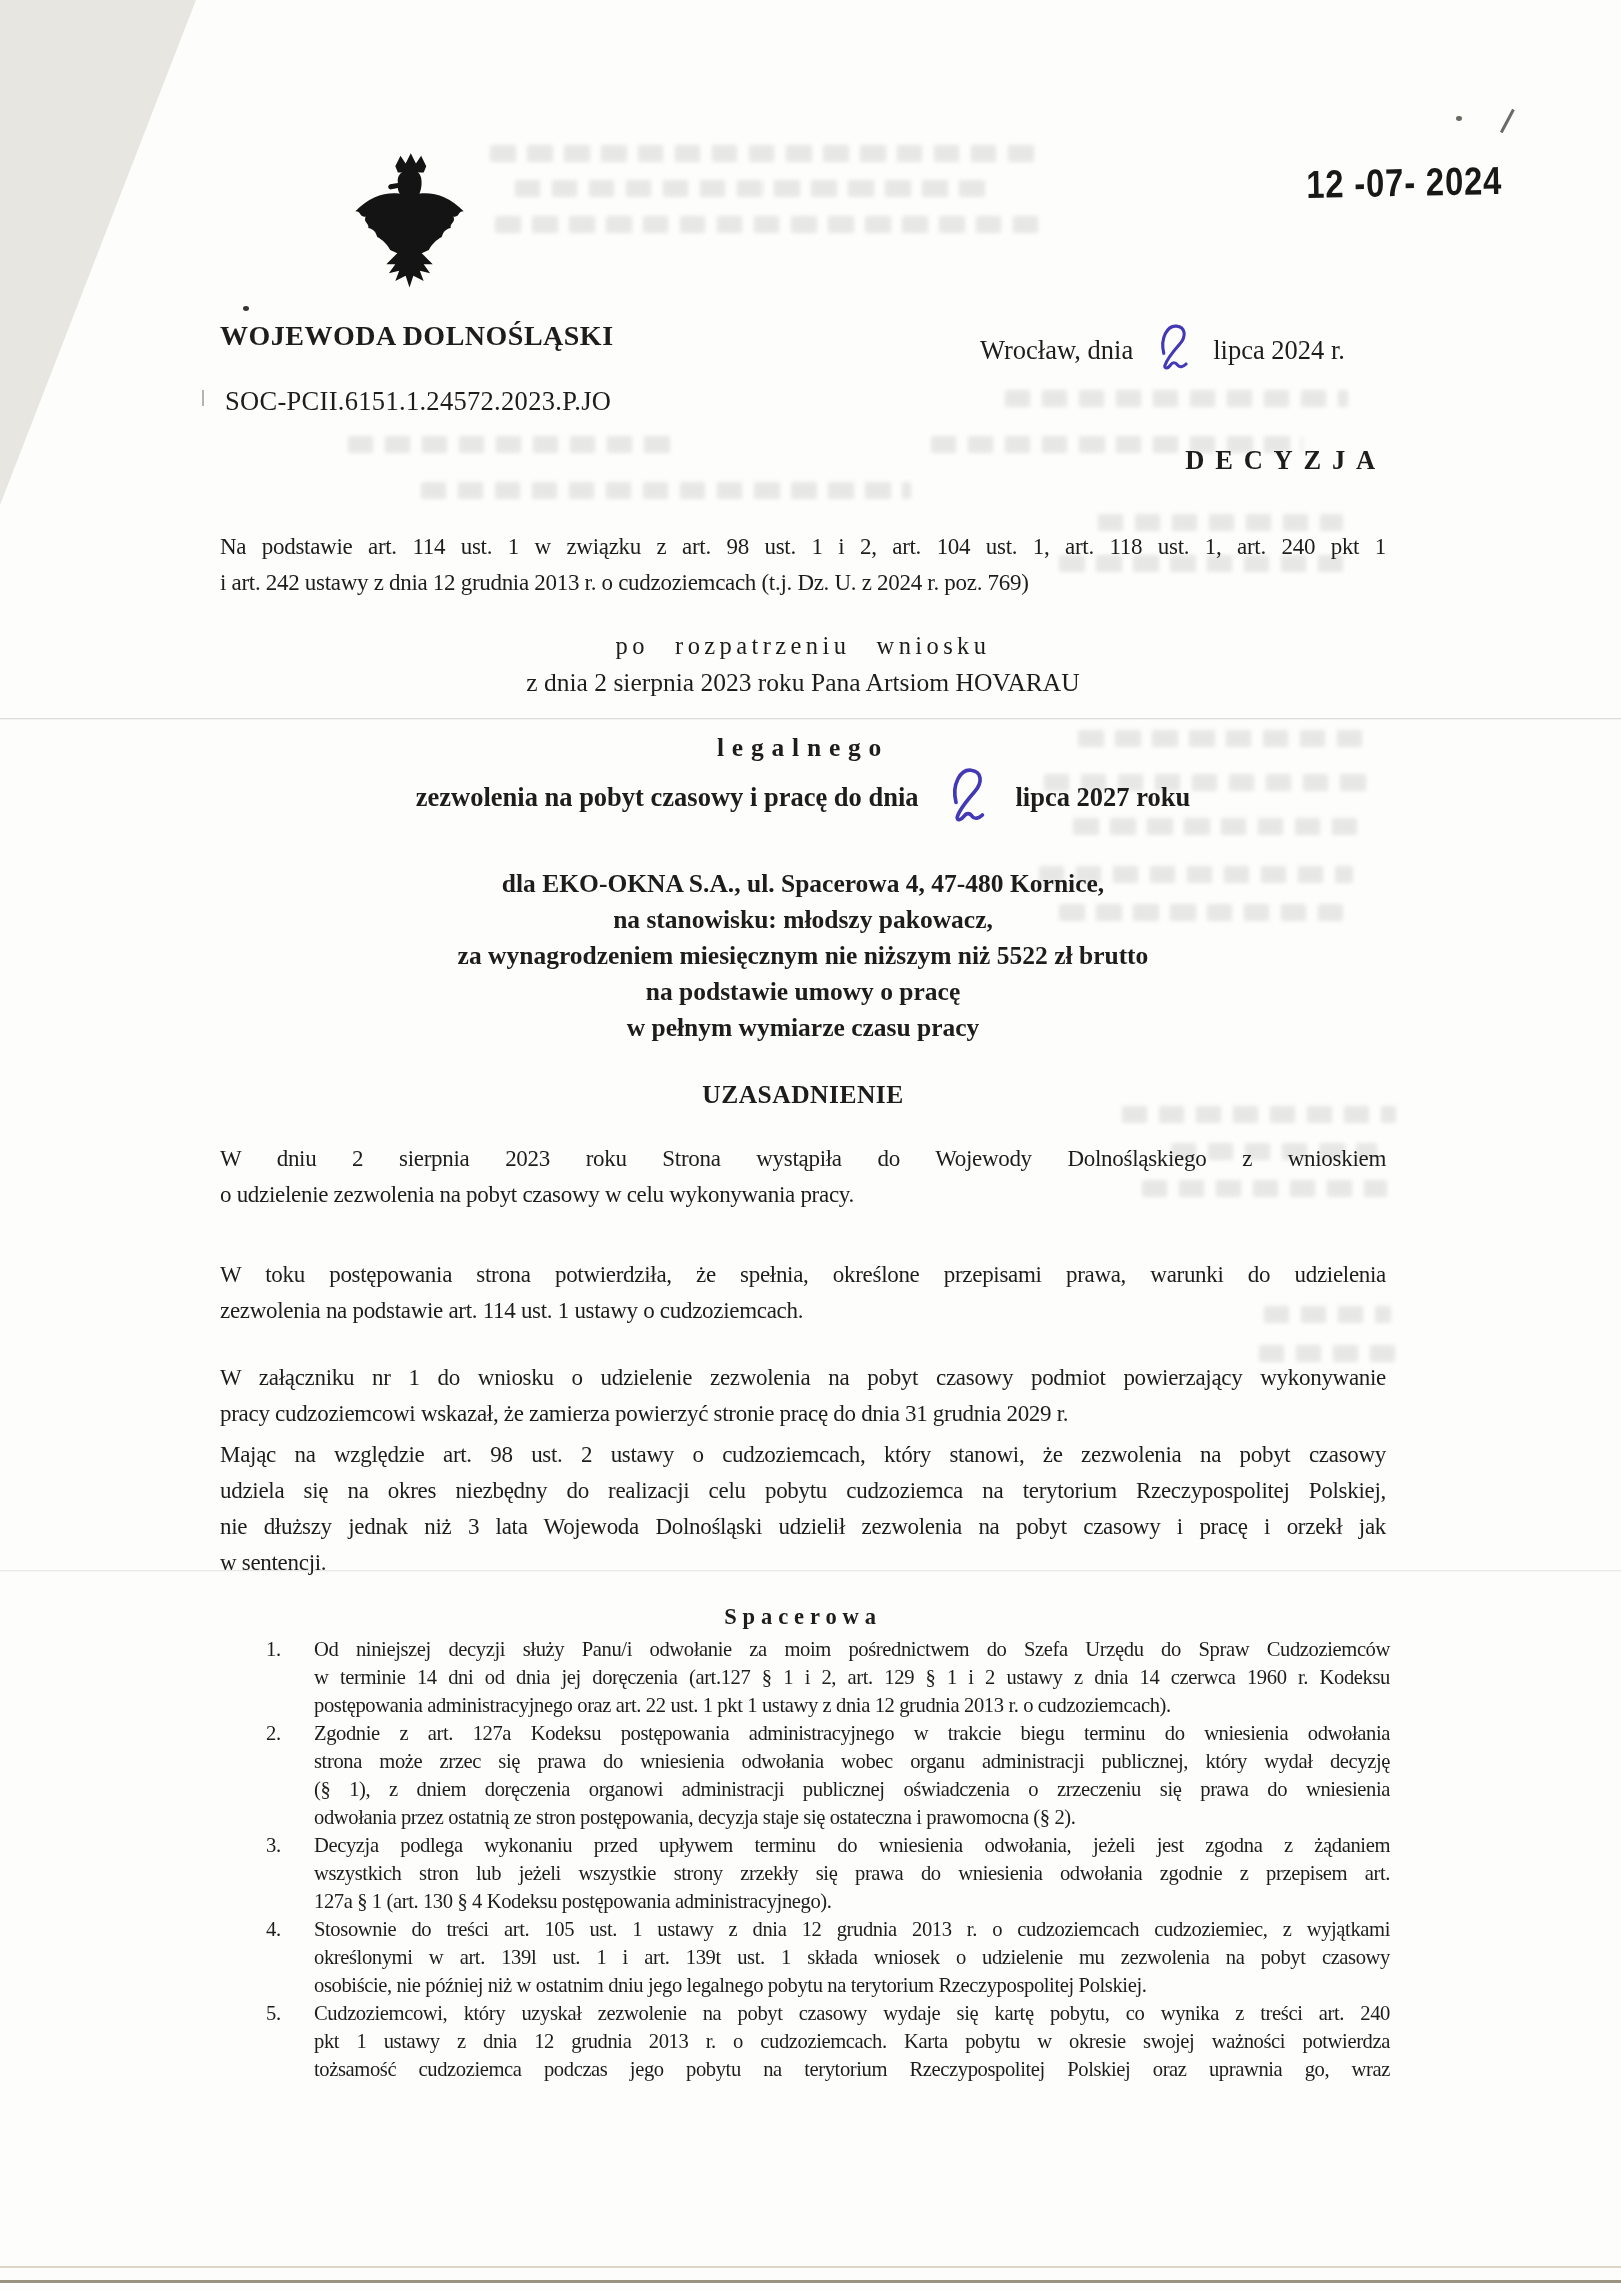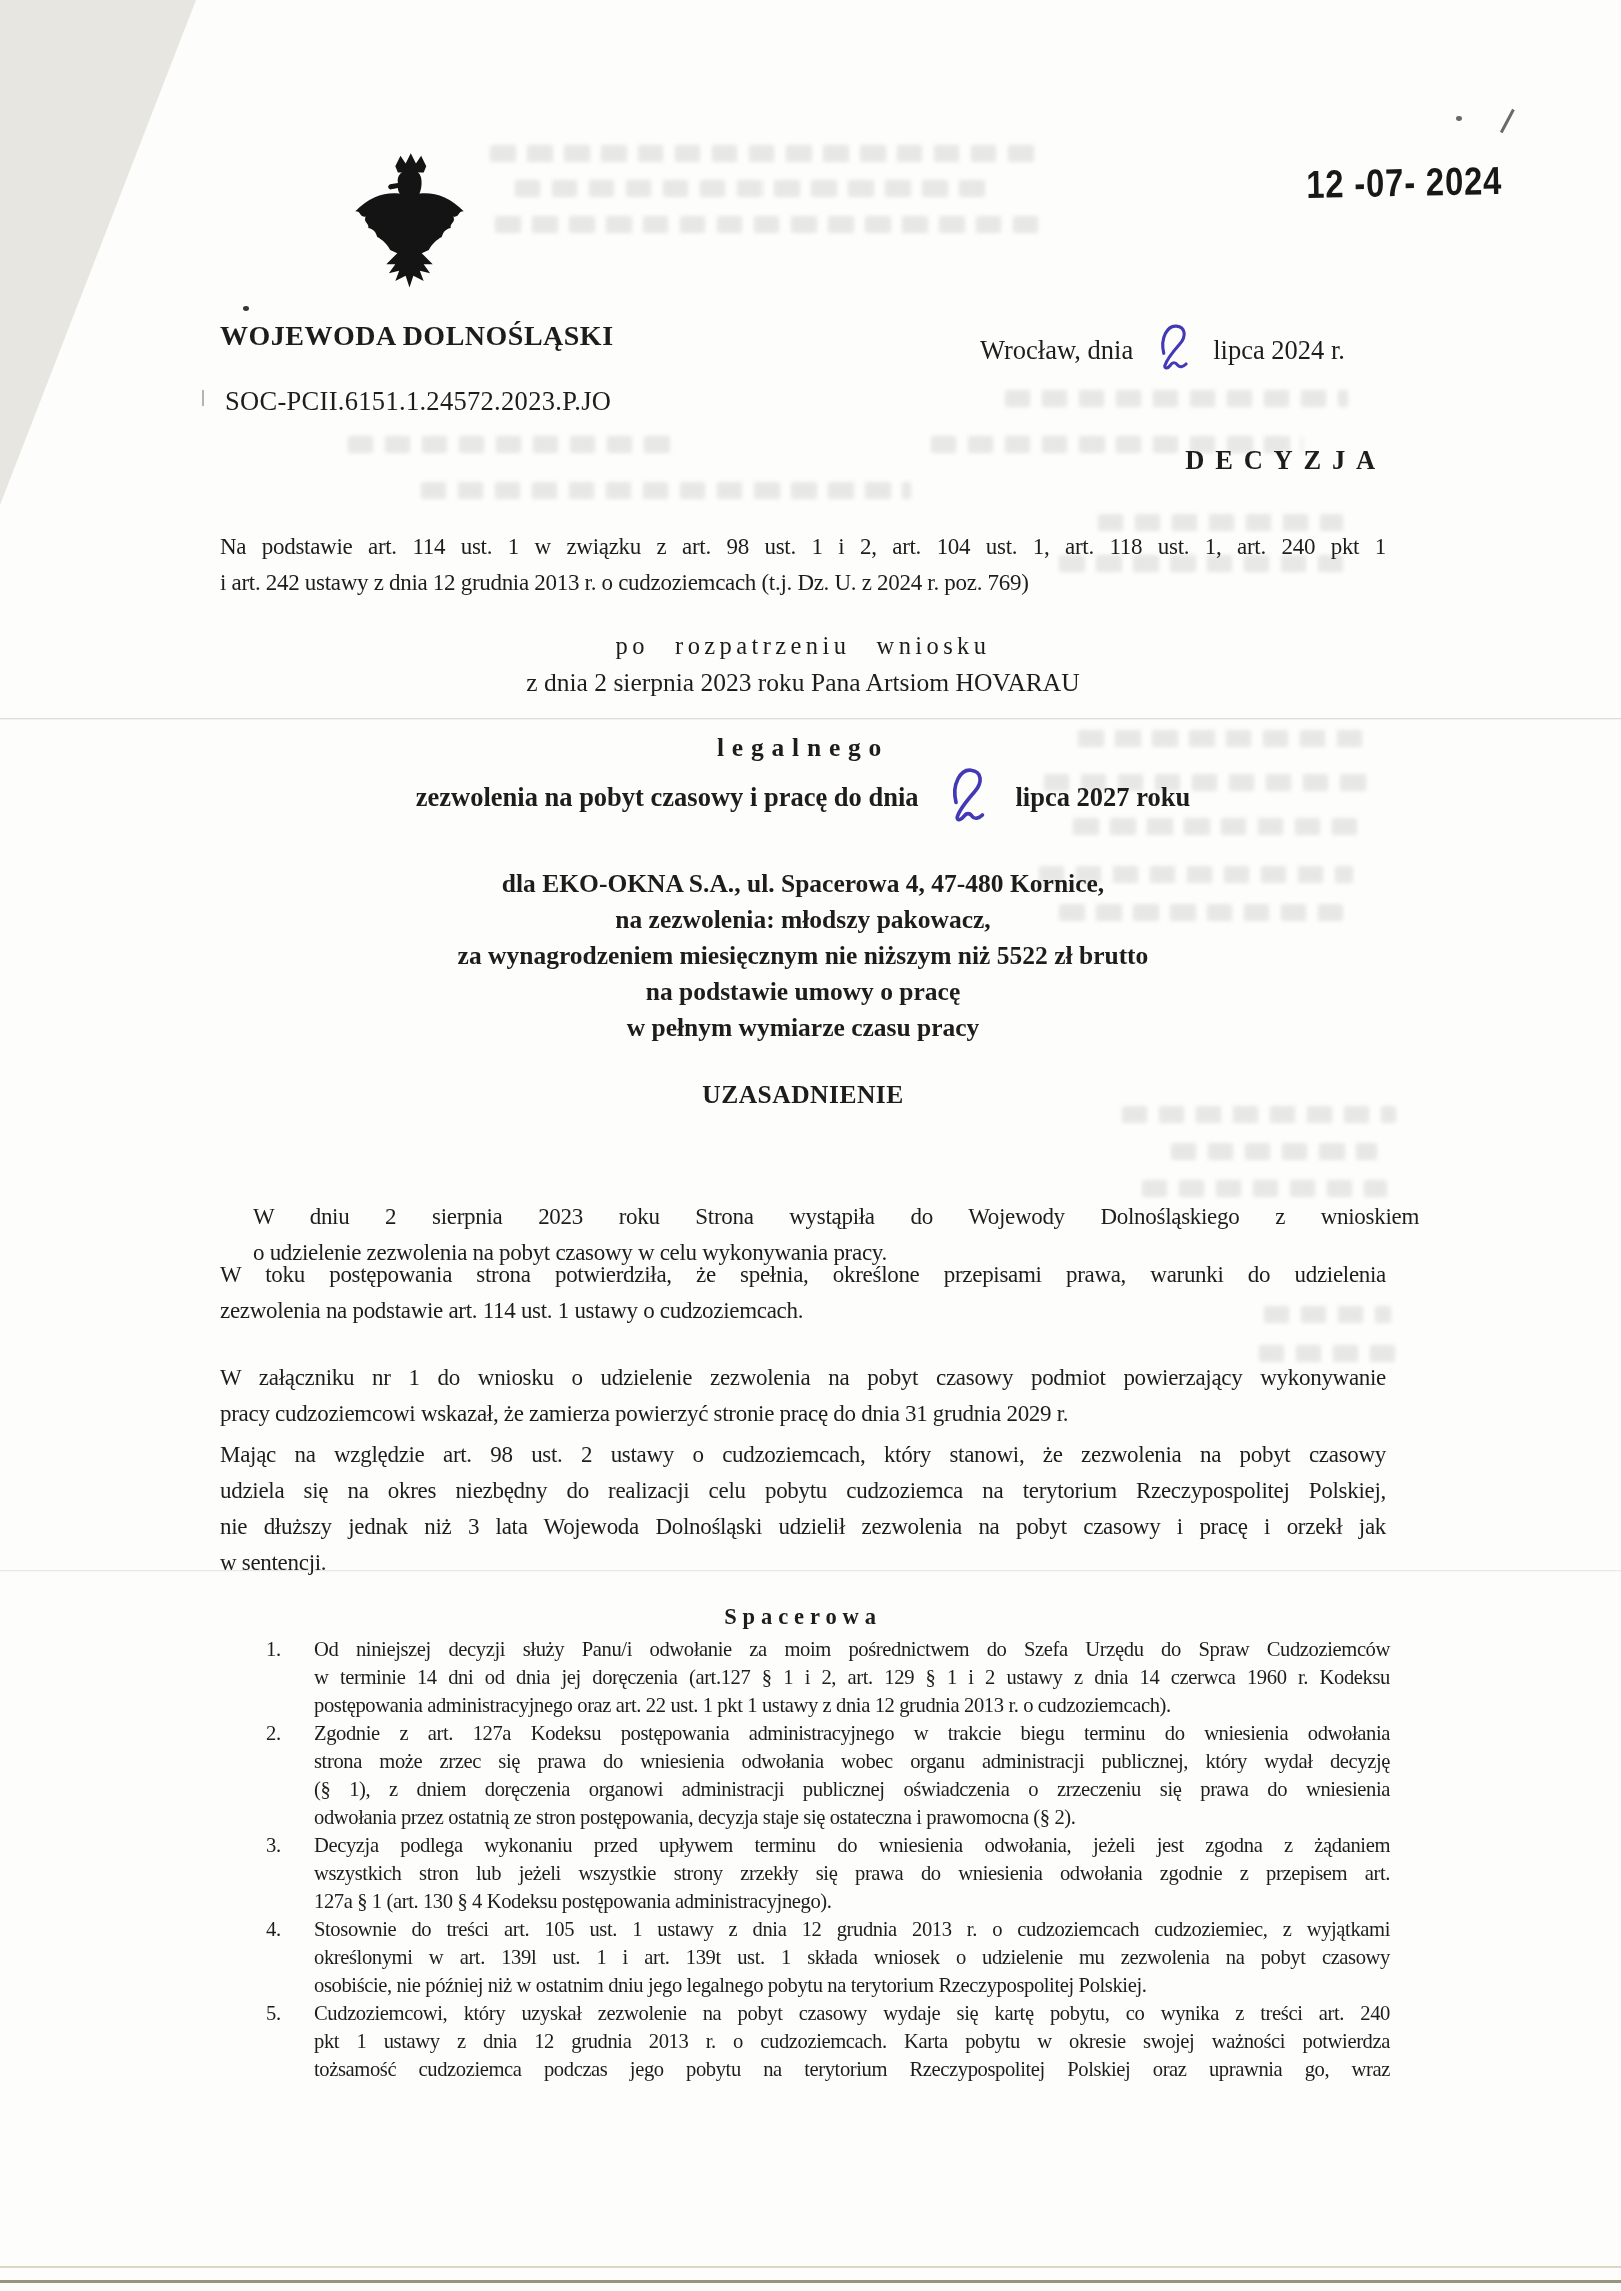--- a/index.html
+++ b/index.html
@@ -160,28 +160,28 @@
 
   <div class="center-line grant-head" style="top:733px;">legalnego</div>
   <div class="center-line grant-line" style="top:763px;">
     <span>zezwolenia na pobyt czasowy i pracę do dnia</span><span class="hand-num"><svg width="39" height="65" viewBox="0 0 34 56">
           <path d="M7 34 C3 18 11 5 20 6 C29 7 31 16 23 25 C16 33 10 40 8 47 C8 50 11 50 14 46 C16 43 19 43 21 46 C23 49 27 48 30 45" fill="none" stroke="#4338b5" stroke-width="3.2" stroke-linecap="round"></path>
         </svg></span><span>lipca 2027 roku</span>
   </div>
 
   <div class="center-block" style="top:866px;">
       <div>dla EKO-OKNA S.A., ul. Spacerowa 4, 47-480 Kornice,</div>
-      <div>na zezwolenia: młodszy pakowacz,</div>
+      <div>na stanowisku: młodszy pakowacz,</div>
       <div>za wynagrodzeniem miesięcznym nie niższym niż 5522 zł brutto</div>
       <div>na podstawie umowy o pracę</div>
       <div>w pełnym wymiarze czasu pracy</div>
     </div>
 
   <div class="heading-c uz">UZASADNIENIE</div>
-  <div class="para" style="top:1199px;margin-left:33px;">
+  <div class="para" style="top:1141px;">
       <div class="tline j">W dniu 2 sierpnia 2023 roku Strona wystąpiła do Wojewody Dolnośląskiego z wnioskiem</div>
       <div class="tline">o udzielenie zezwolenia na pobyt czasowy w celu wykonywania pracy.</div>
     </div>
   <div class="para" style="top:1257px;">
       <div class="tline j">W toku postępowania strona potwierdziła, że spełnia, określone przepisami prawa, warunki do udzielenia</div>
       <div class="tline">zezwolenia na podstawie art. 114 ust. 1 ustawy o cudzoziemcach.</div>
     </div>
   <div class="para" style="top:1360px;">
       <div class="tline j">W załączniku nr 1 do wniosku o udzielenie zezwolenia na pobyt czasowy podmiot powierzający wykonywanie</div>
       <div class="tline">pracy cudzoziemcowi wskazał, że zamierza powierzyć stronie pracę do dnia 31 grudnia 2029 r.</div>

